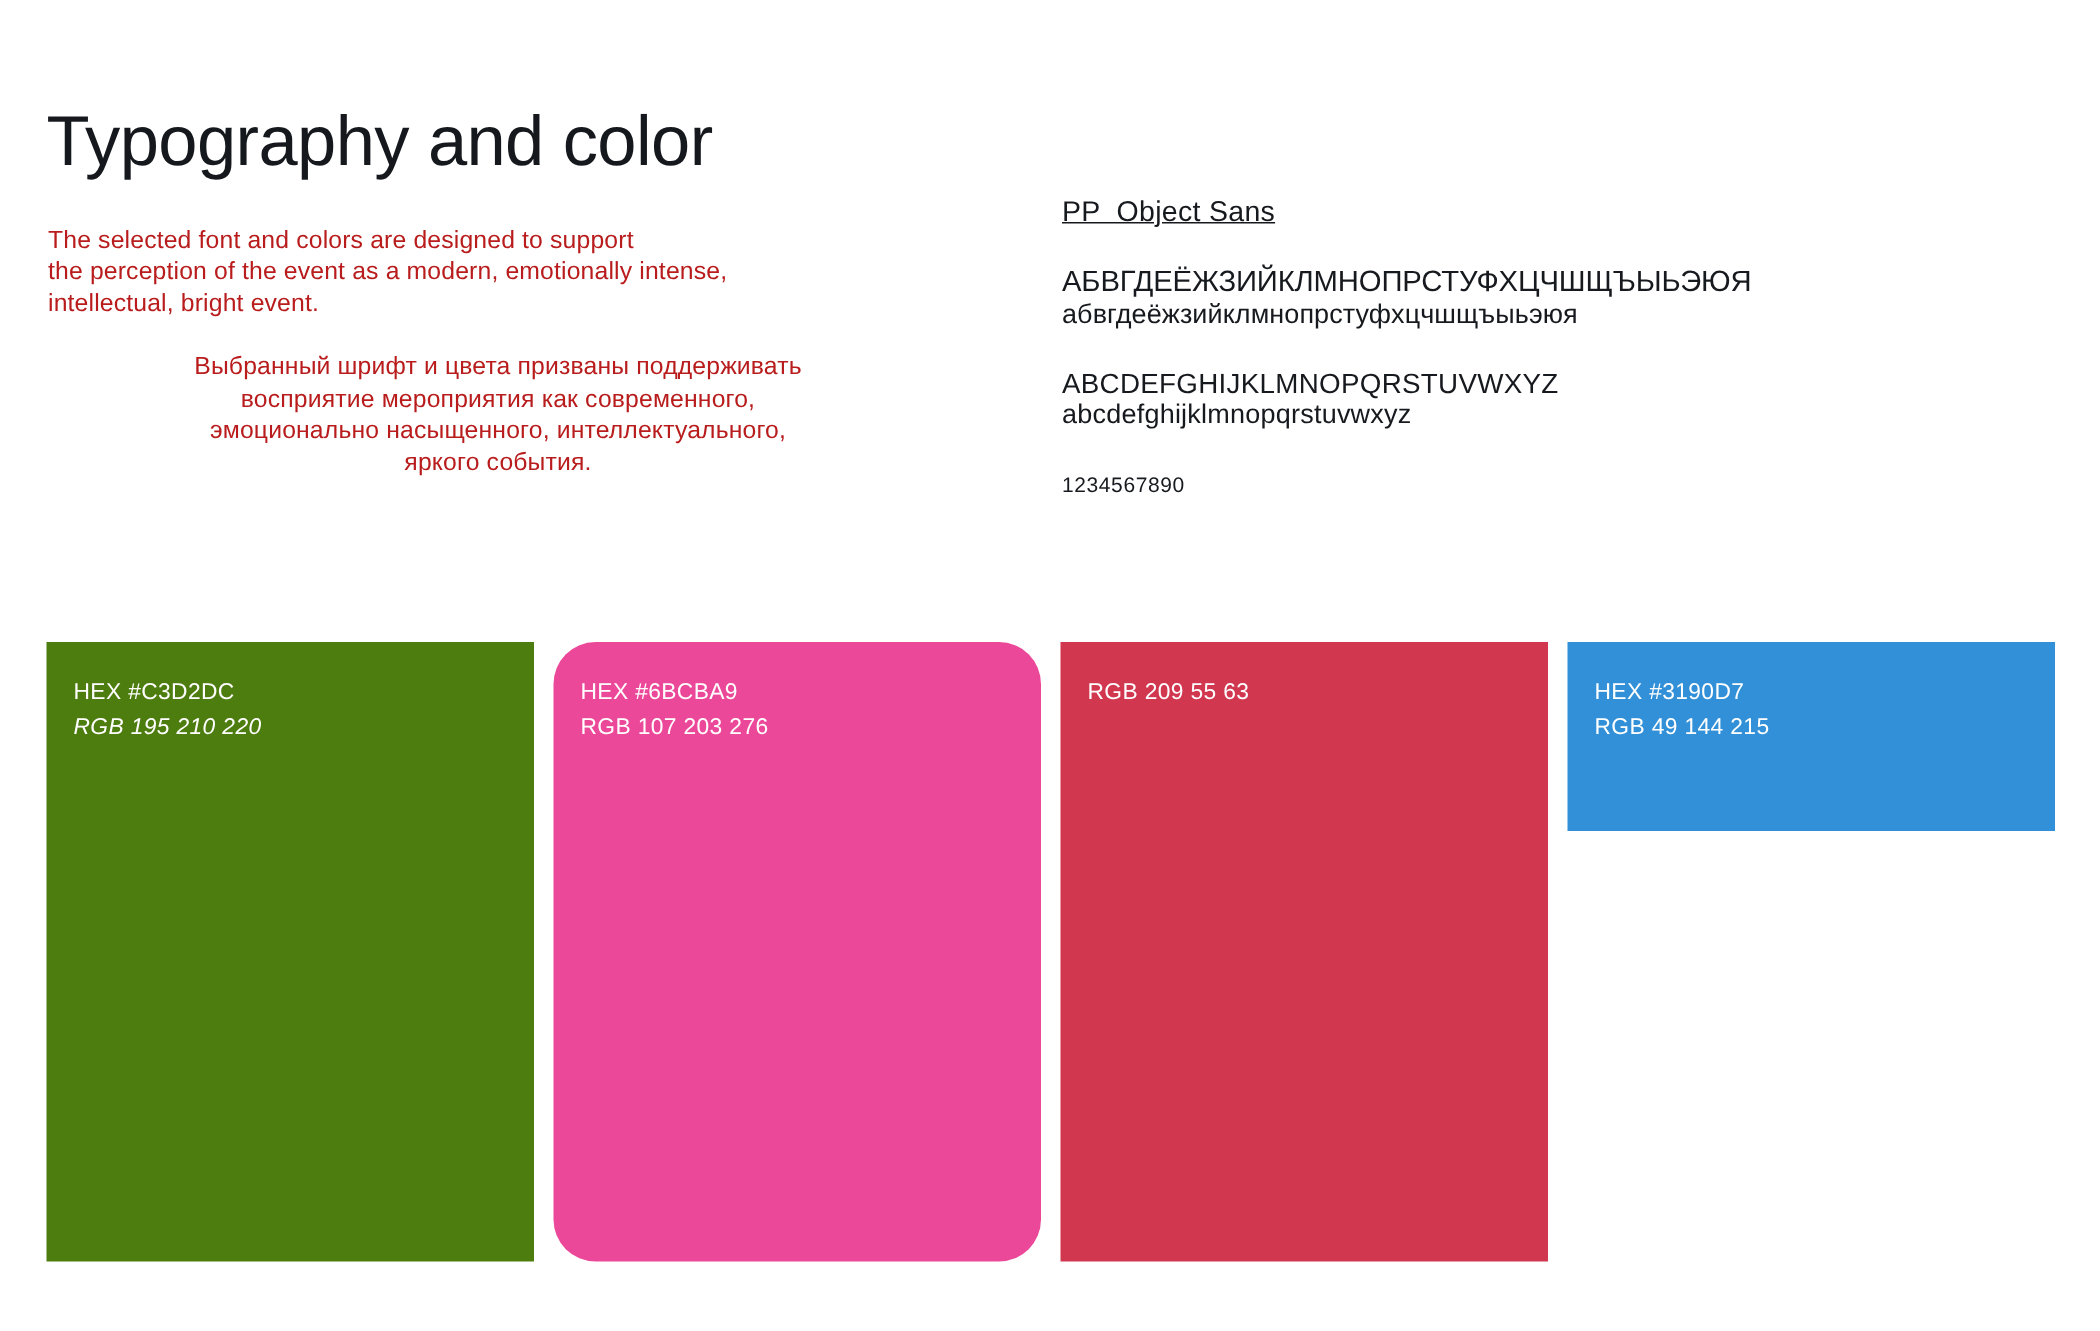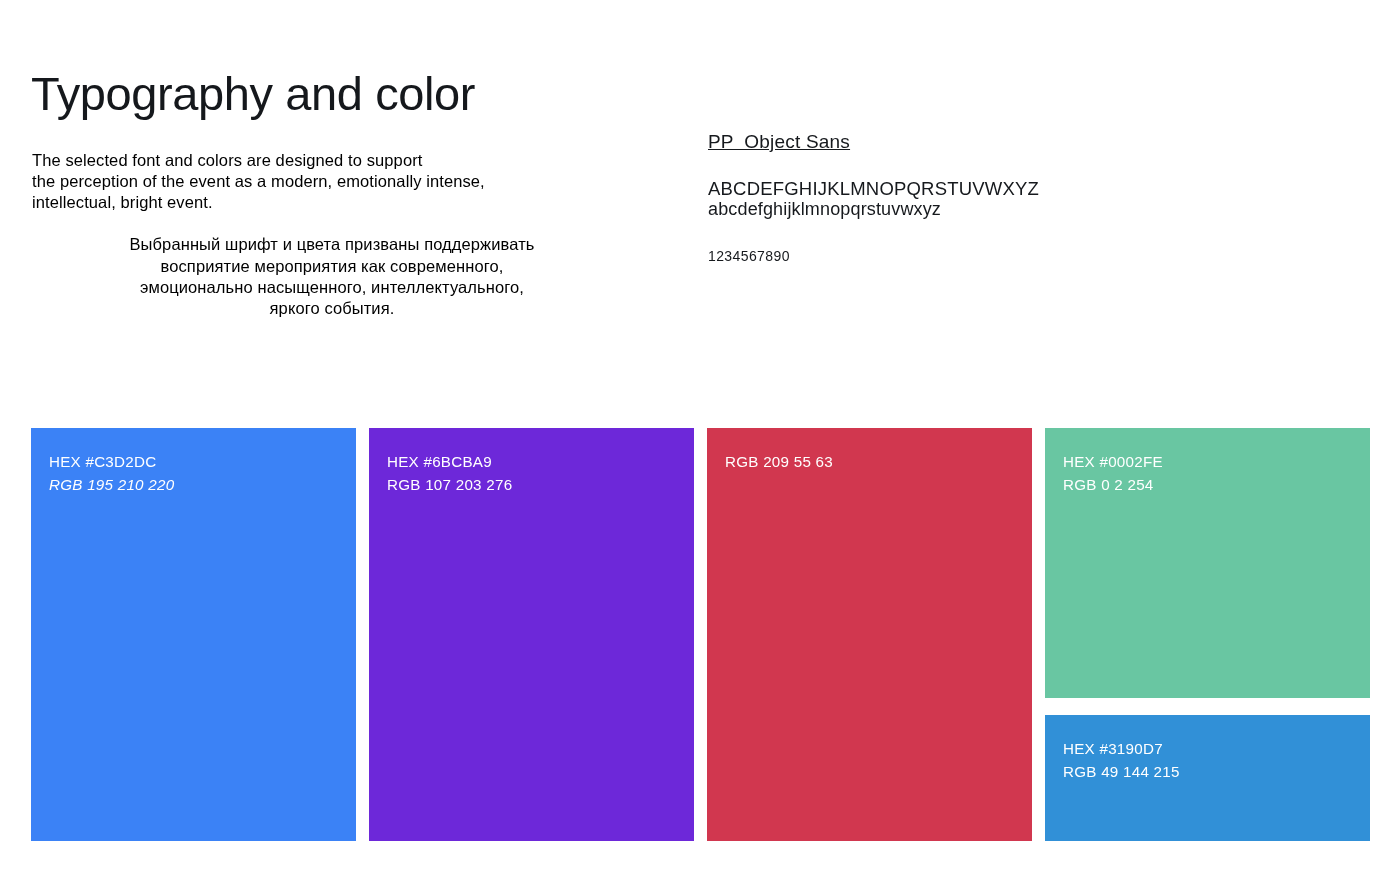--- a/index.html
+++ b/index.html
@@ -35,21 +35,21 @@
   .intro-col {
     position: absolute;
     left: 32px;
     top: 133px;
     width: 600px;
   }
   .intro-para {
     font-size: 16.5px;
     line-height: 21.3px;
     font-weight: 400;
-    color: #000000;
+    color: #b91c1c;
     letter-spacing: 0.1px;
     white-space: pre-line;
   }
   .intro-para.secondary {
     margin-top: 21px;
     text-align: center;
   }
 
   
   .specimen-col {
@@ -153,67 +153,65 @@
   <p class="intro-para secondary">Выбранный шрифт и цвета призваны поддерживать
 восприятие мероприятия как современного,
 эмоционально насыщенного, интеллектуального,
 яркого события.</p>
 </div>
 
 <div class="specimen-col">
 
   <div class="font-name">PP  Object Sans</div>
 
+  <div class="specimen-group">
+    <div class="specimen-line upper-cyr">АБВГДЕЁЖЗИЙКЛМНОПРСТУФХЦЧШЩЪЫЬЭЮЯ</div>
+    <div class="specimen-line lower">абвгдеёжзийклмнопрстуфхцчшщъыьэюя</div>
+  </div>
 
   <div class="specimen-group">
     <div class="specimen-line latin-upper">ABCDEFGHIJKLMNOPQRSTUVWXYZ</div>
     <div class="specimen-line latin-lower">abcdefghijklmnopqrstuvwxyz</div>
   </div>
 
   <div class="specimen-group digits">
     <div class="specimen-line digit-line">1234567890</div>
   </div>
 
 </div>
 
 <div class="swatch-grid">
 
   <div class="swatch-col">
-    <div class="swatch tall" style="background: #3b82f6;">
+    <div class="swatch tall" style="background: #4d7c0f;">
       <div class="swatch-labels">
         <span class="swatch-label" style="color: rgb(255, 255, 255);">HEX #C3D2DC</span>
         <span class="swatch-label" style="color: rgb(255, 255, 255); font-style: italic;">RGB 195 210 220</span>
       </div>
     </div>
   </div>
 
   <div class="swatch-col">
-    <div class="swatch tall" style="background: #6d28d9;">
+    <div class="swatch tall" style="background: #ec4899; border-radius: 28px;">
       <div class="swatch-labels">
         <span class="swatch-label" style="color: rgb(255, 255, 255);">HEX #6BCBA9</span>
         <span class="swatch-label" style="color: rgb(255, 255, 255);">RGB 107 203 276</span>
       </div>
     </div>
   </div>
 
   <div class="swatch-col">
     <div class="swatch tall" style="background: rgb(209, 55, 79);">
       <div class="swatch-labels">
         <span class="swatch-label" style="color: rgb(255, 255, 255);">RGB 209 55 63</span>
       </div>
     </div>
   </div>
 
   <div class="swatch-col">
-    <div class="swatch upper" style="background: rgb(105, 198, 162);">
-      <div class="swatch-labels">
-        <span class="swatch-label" style="color: rgb(255, 255, 255);">HEX #0002FE</span>
-        <span class="swatch-label" style="color: rgb(255, 255, 255);">RGB 0 2 254</span>
-      </div>
-    </div>
     <div class="swatch lower" style="background: rgb(49, 144, 215);">
       <div class="swatch-labels">
         <span class="swatch-label" style="color: rgb(255, 255, 255);">HEX #3190D7</span>
         <span class="swatch-label" style="color: rgb(255, 255, 255);">RGB 49 144 215</span>
       </div>
     </div>
   </div>
 
 </div>
 

